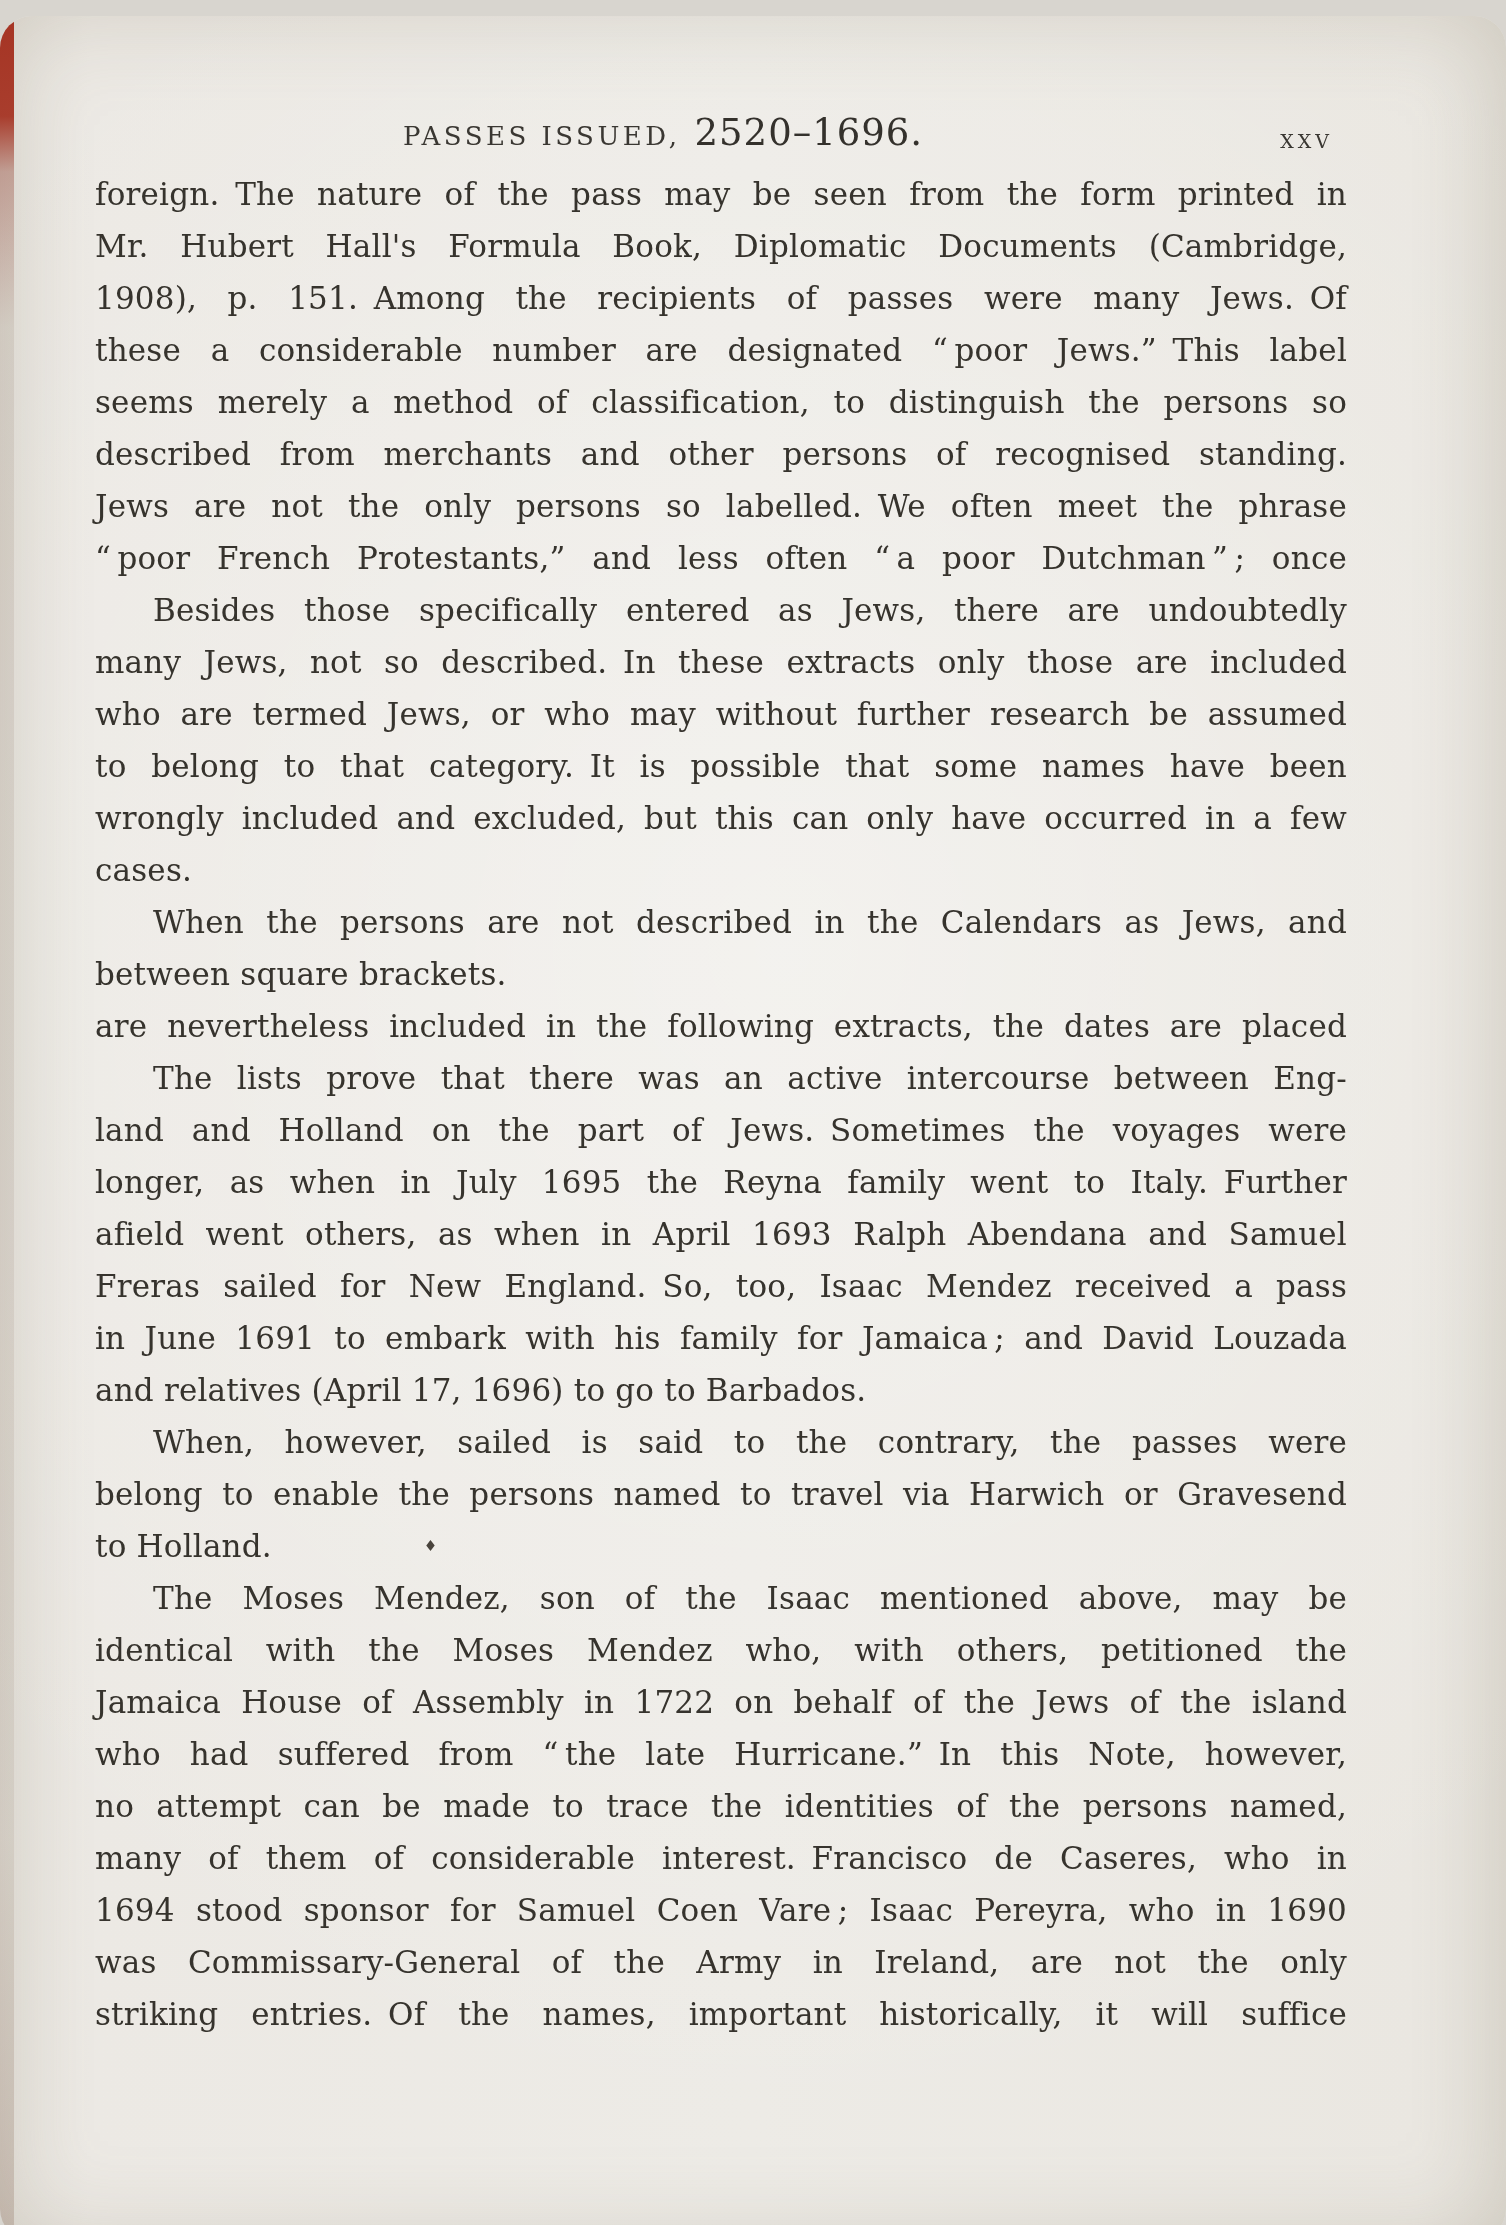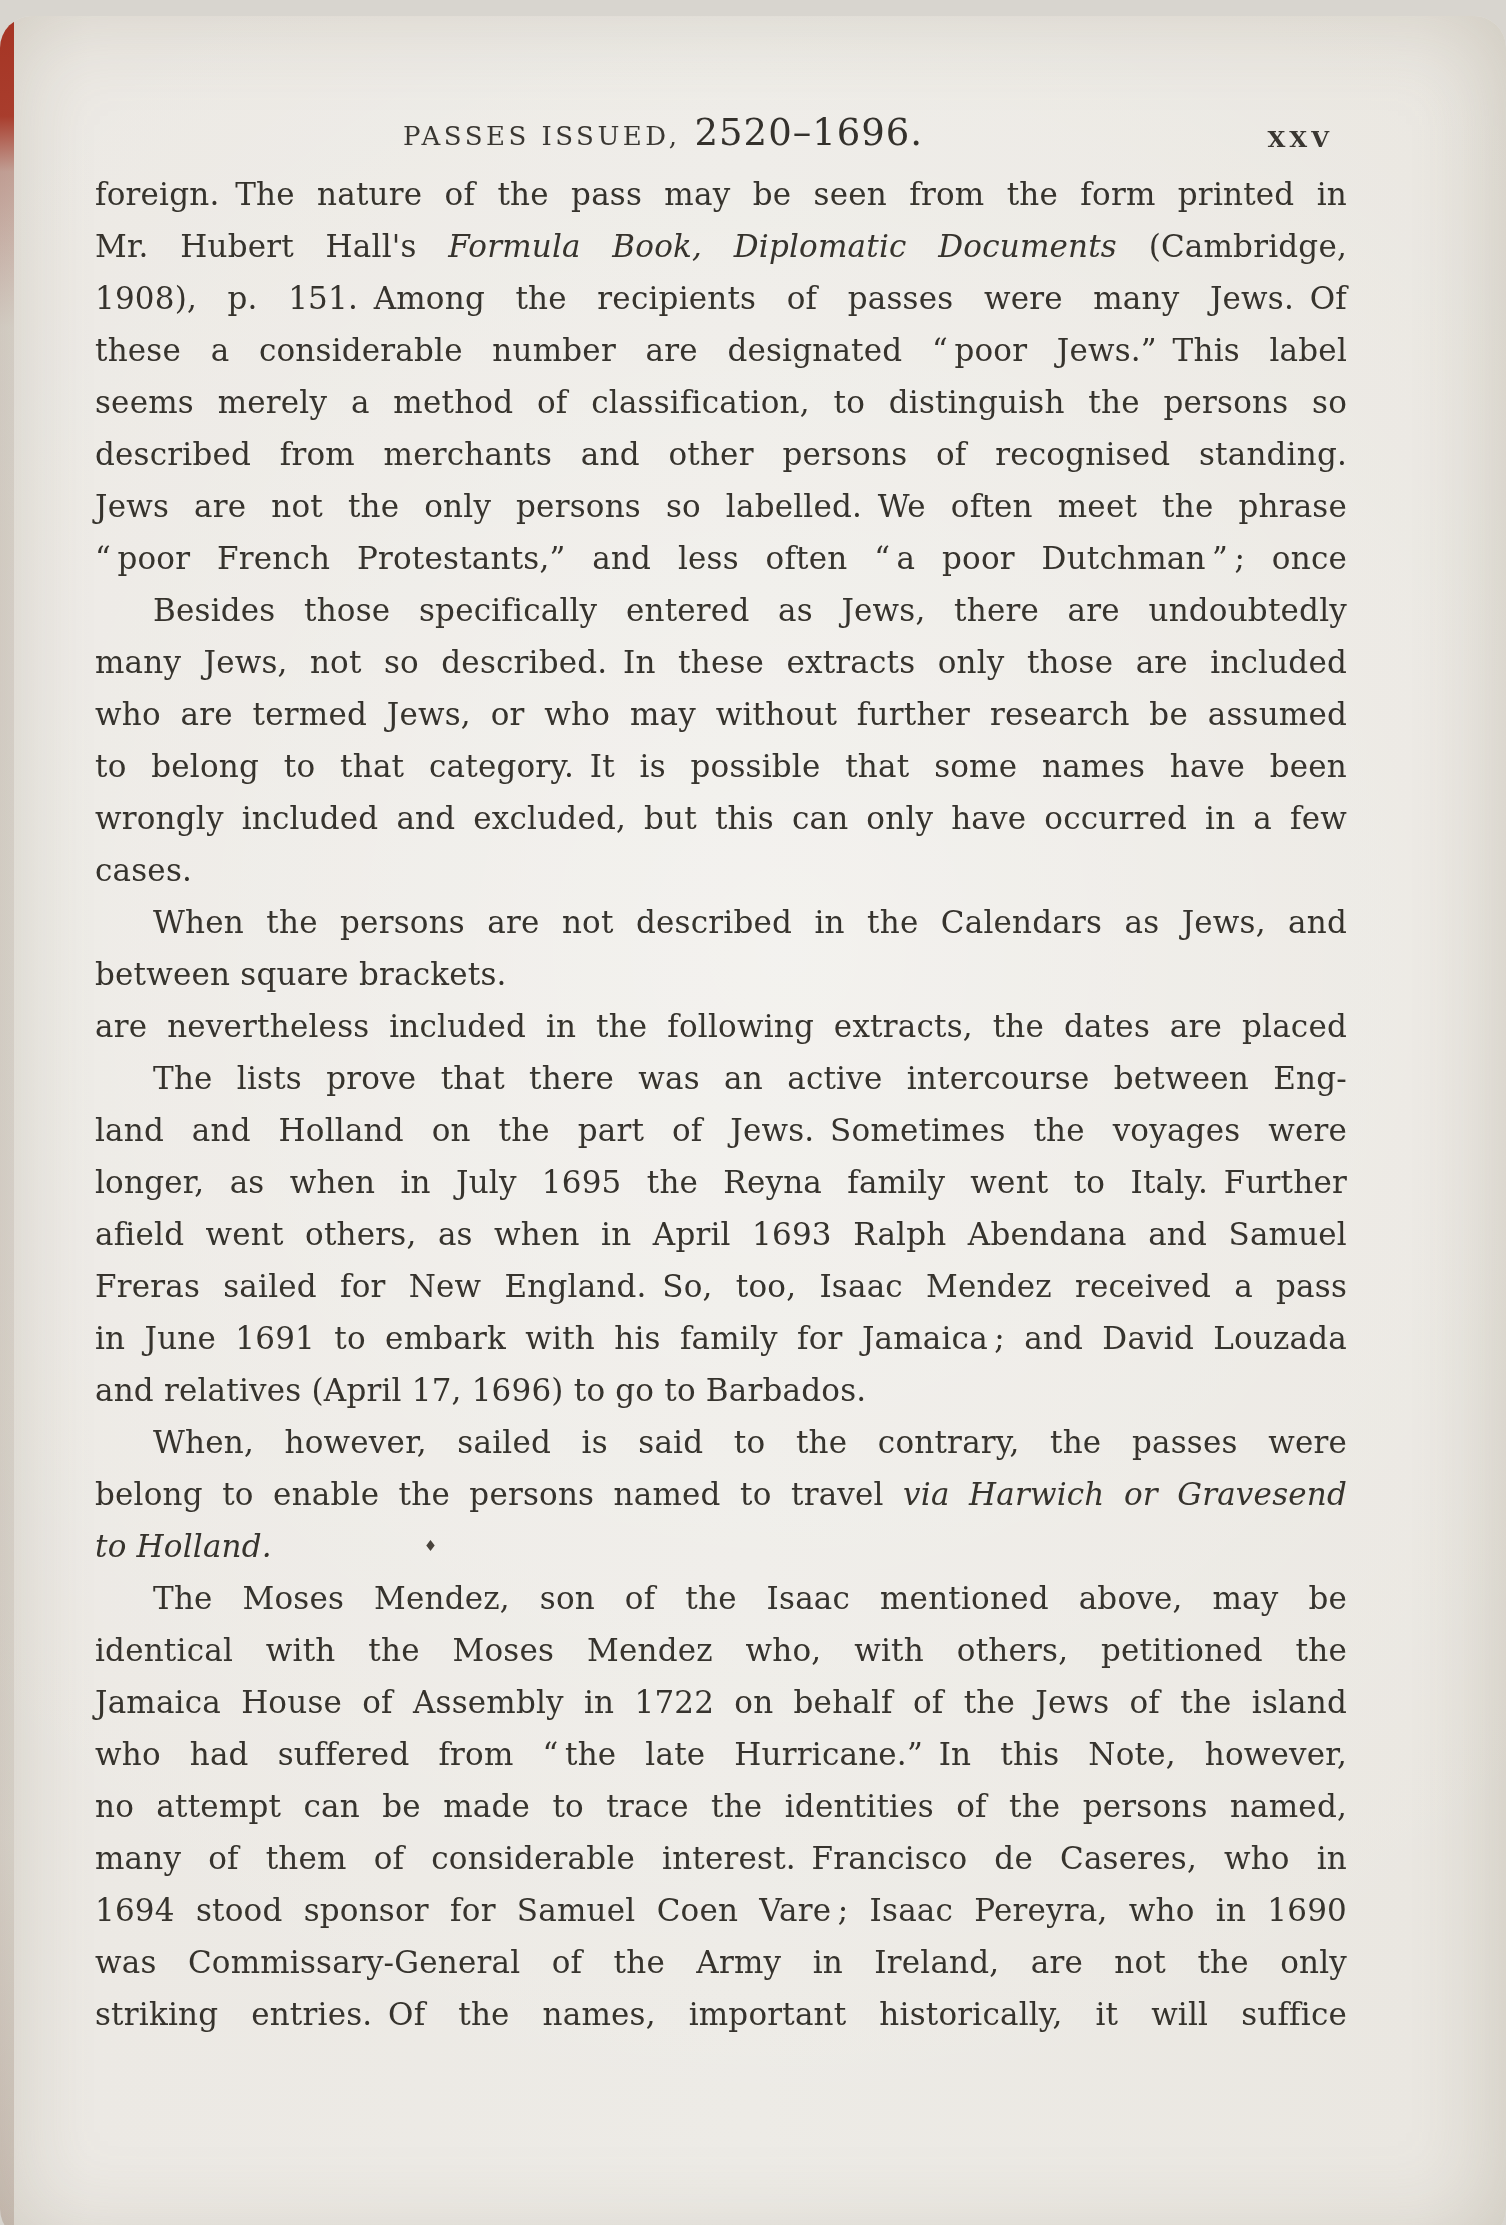--- a/index.html
+++ b/index.html
@@ -38,40 +38,40 @@
     display: flex; align-items: baseline; gap: 14px;
   }
   .header-caps {
     font-size: 26px; letter-spacing: 3.5px; color: #3a3732;
   }
   .header-years {
     font-size: 37px; letter-spacing: 1px; color: #34312c;
   }
   .folio {
     position: absolute; right: 14px; bottom: 2px;
-    font-size: 23px; letter-spacing: 4px; color: #3a3732; font-weight: bold;
+    font-size: 19px; letter-spacing: 4px; color: #3a3732;
   }
 
   .page-body {
     position: absolute;
     left: 95px; top: 152px; width: 1252px;
   }
   .line {
     line-height: 52px;
     height: 52px;
     font-size: 31px;
     letter-spacing: 0.2px;
     text-align: justify;
     text-align-last: justify;
     white-space: nowrap;
     color: #36332d;
   }
   .line.no-just { text-align: left; text-align-last: left; }
   .line.indent { text-indent: 58px; }
-  .it { font-style: italic; }
+  .it { }
   .mark {
     font-style: normal;
     font-size: 15px;
     margin-left: 152px;
     color: #49433c;
     vertical-align: 6px;
     letter-spacing: 0;
   }
 </style>
 </head>

